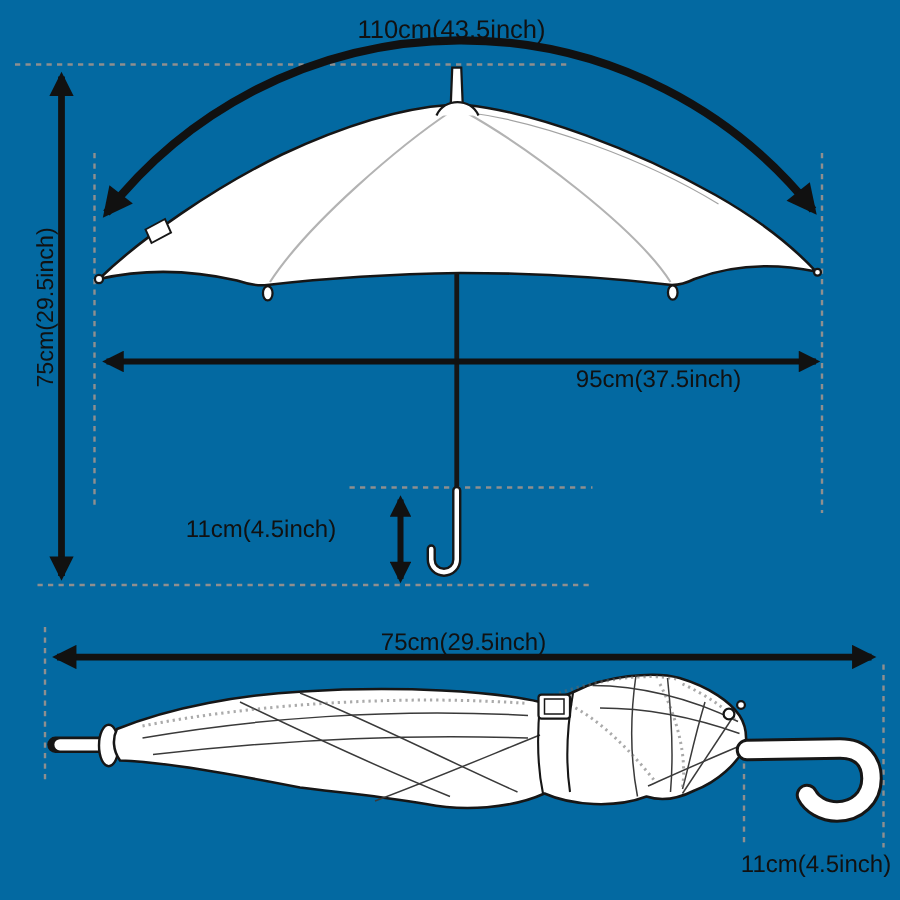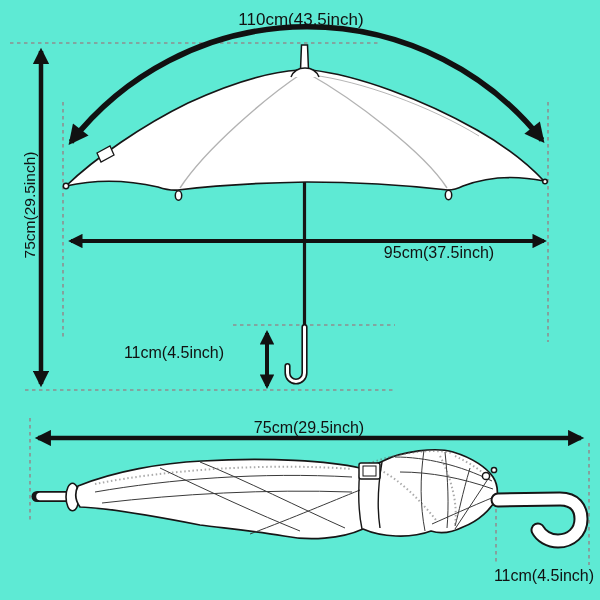--- a/index.html
+++ b/index.html
@@ -1,17 +1,17 @@
 <!DOCTYPE html>
 <html><head>
 <meta charset="utf-8">
 <style>
   html,body{margin:0;padding:0;background:#ffffff;}
   .stage{
-    position:relative;width:600px;height:600px;background:#5eead4;overflow:hidden;
+    position:relative;width:600px;height:600px;background:#0369a1;overflow:hidden;
     font-family:"Liberation Sans", sans-serif;
     text-align:right;
   }
   svg{display:block;}
   text{fill:#111111;}
 </style>
 </head>
 <body>
 
 <div class="stage">

